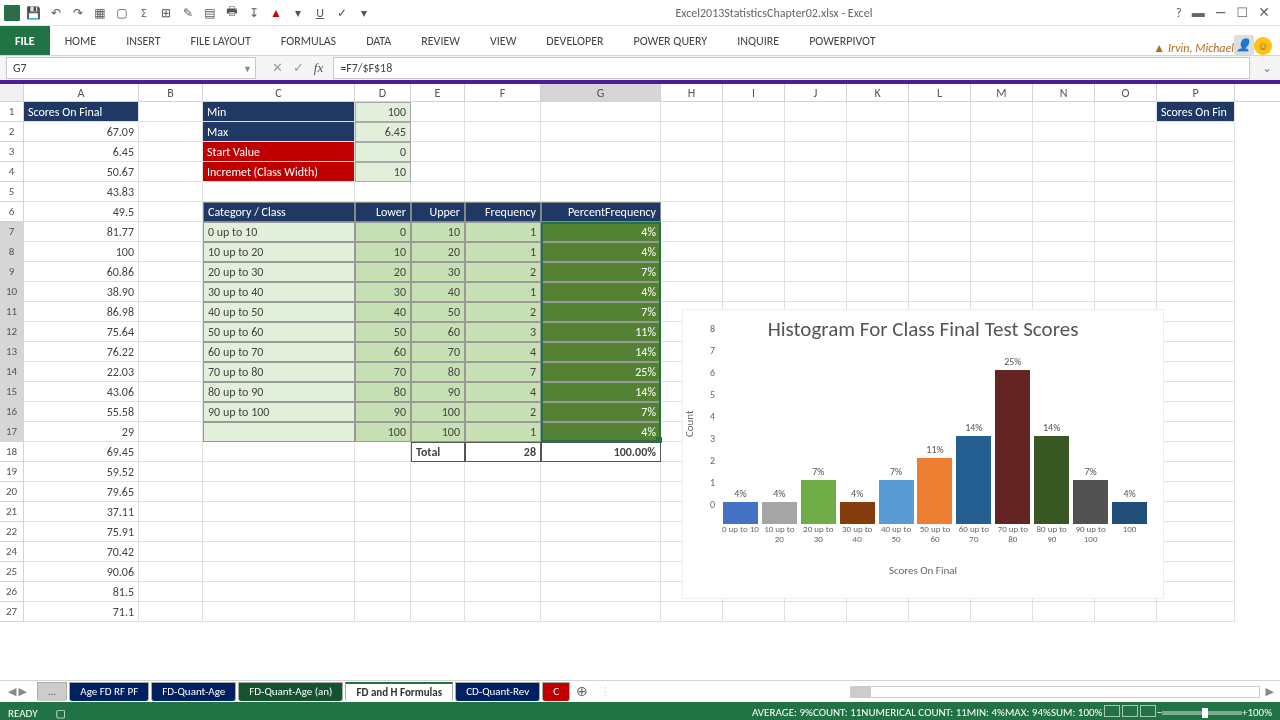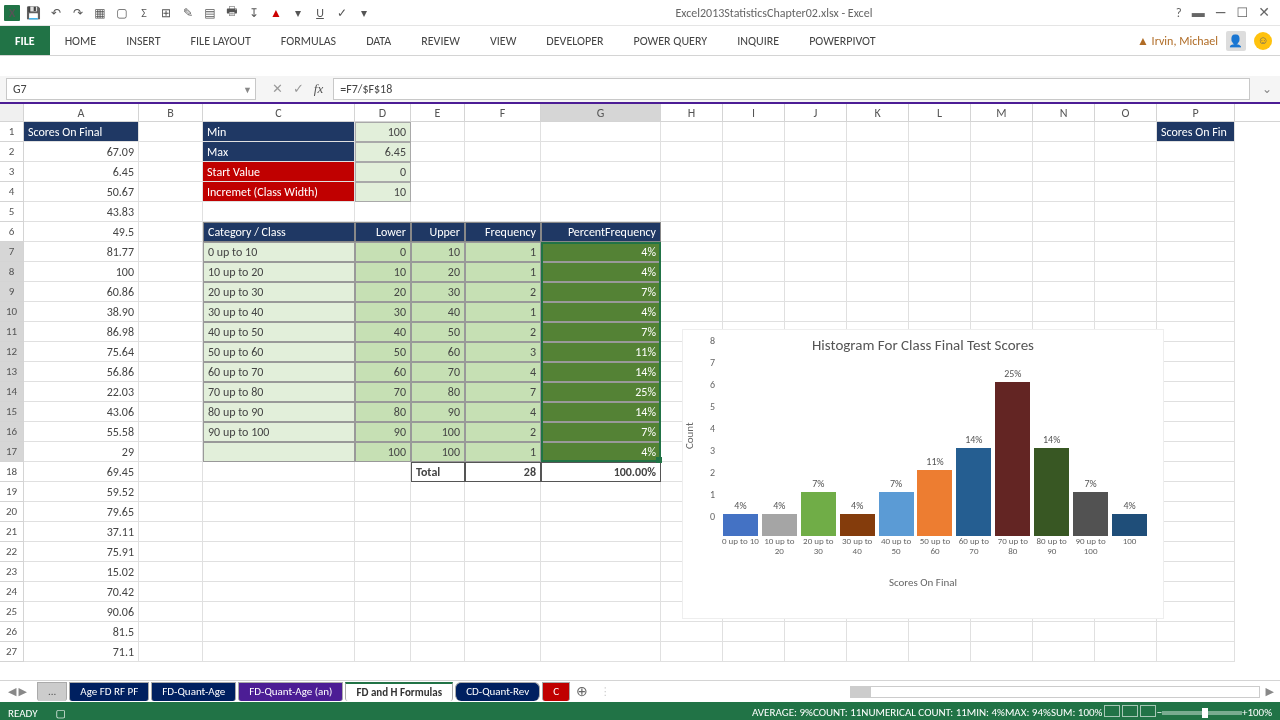--- a/index.html
+++ b/index.html
@@ -12,27 +12,27 @@
 .xl-logo { width: 18px; height: 18px; background: #217346; color: #fff; font-weight: bold; font-size: 10px; display: flex; align-items:center; justify-content:center; border-radius:1px;}
 .title-center { flex: 1; text-align: center; font-size: 12px; color: #666; }
 .title-right { display: flex; gap: 10px; align-items: center; padding-right: 10px; font-size: 13px; color: #666; }
 .title-right .min { font-weight: bold; }
 .title-right .close { font-size: 14px; }
 
 
 .ribbon { height: 30px; background: #fff; display: flex; align-items: stretch; border-bottom: 1px solid #d4d4d4; padding-left: 0; }
 .ribbon .tab { padding: 0 14px; font-size: 12px; color: #444; display: flex; align-items: center; border: 1px solid transparent; cursor: default; }
 .ribbon .tab.file { background: #217346; color: #fff; font-weight: 600; }
-.ribbon-right { margin-left: auto; display:flex; align-items:center; padding-right:8px; gap:8px; font-size:12px; color:#666;}
+.ribbon-right { margin-left: auto; display:flex; align-items:flex-end; padding-right:8px; font-size:12px; color:#666;font-style:italic;}
 .user-name { color:#b06c26;}
 .user-avatar { width:20px;height:20px;background:#ddd;border-radius:2px;display:flex;align-items:center;justify-content:center;}
 .smiley { width:18px;height:18px;border-radius:50%;background:#ffc20e;display:flex;align-items:center;justify-content:center;font-size:11px;}
 
 
-.fx-row { height: 28px; display: flex; align-items: center; border-bottom: 2px solid #4c1d95; background:#f5f5f5;margin-top:20px; }
+.fx-row { height: 28px; display: flex; align-items: center; border-bottom: 4px solid #4c1d95; background:#f5f5f5; }
 .name-box { width: 250px; height: 22px; margin: 0 6px; background: #fff; border: 1px solid #c8c8c8; display: flex; align-items: center; padding-left: 6px; font-size: 12px; position:relative;}
 .name-box .dd { position:absolute; right:3px; font-size:9px; color:#888;}
 .fx-btns { display: flex; gap: 10px; padding: 0 10px; color:#999; font-size:13px;}
 .fx-btns .fx { font-style: italic; font-family: "Times New Roman", serif; color:#555; }
 .formula-input { flex: 1; height: 22px; background: #fff; border: 1px solid #c8c8c8; margin-right: 8px; padding-left: 6px; font-size: 12px; display:flex; align-items:center;}
 .formula-expand { width: 18px; text-align:center; color:#888; margin-right:4px;}
 
 
 .grid-wrap { position: relative; height: 563px; overflow:hidden; }
 .col-headers { display: flex; height: 18px; border-bottom: 1px solid #d4d4d4; background:#fff; }
@@ -63,21 +63,21 @@
 .tbl-pct { background:#548235; color:#fff; border:1px solid #999 !important; justify-content:flex-end;}
 .tbl-total-lbl { border:1px solid #555 !important; font-weight:bold;}
 .tbl-total { border:1px solid #555 !important; justify-content:flex-end; font-weight:bold;}
 
 
 .sel-rect { position:absolute; border:2px solid #217346; pointer-events:none; box-sizing:border-box;}
 .sel-handle { width:6px;height:6px;background:#217346; position:absolute; right:-3px; bottom:-3px;}
 
 
 .chart { position:absolute; top:225px; left:682px; width:482px; height:290px; background:#fff; border:1px solid #eee;}
-.chart-title { text-align:center; font-size:15px; color:#555; padding:6px 0 2px;}
+.chart-title { text-align:center; font-size:21px; color:#555; padding:6px 0 2px;}
 .chart-body { position:relative; height:200px; margin-left:34px; margin-right:10px;}
 .ylab { position:absolute; left:-28px; top:50%; transform: rotate(-90deg) translateX(50%); transform-origin:left; font-size:11px; color:#666;}
 .yticks { position:absolute; left:-14px; top:0; bottom:20px; width:14px; font-size:10px; color:#666;}
 .ytick { position:absolute; right:2px; transform:translateY(50%);}
 .bars { position:absolute; left:4px; right:4px; bottom:20px; top:4px; display:flex; align-items:flex-end; gap:0;}
 .bar-wrap { flex:1; display:flex; flex-direction:column; align-items:center; justify-content:flex-end; height:100%; position:relative;}
 .bar { width:90%; }
 .bar-lbl { position:absolute; font-size:10px; color:#555; bottom:100%; margin-bottom:2px; white-space:nowrap;}
 .xticks { position:absolute; left:4px; right:4px; bottom:0; display:flex; font-size:9px; color:#666;}
 .xtick { flex:1; text-align:center; line-height:1.1;}
@@ -414,21 +414,21 @@
         <div class="cell cJ"></div>
         <div class="cell cK"></div>
         <div class="cell cL"></div>
         <div class="cell cM"></div>
         <div class="cell cN"></div>
         <div class="cell cO"></div>
         <div class="cell cP"></div>
       </div>
       <div class="row">
         <div class="rowh sel">13</div>
-        <div class="cell cA right">56.86</div>
+        <div class="cell cA right">76.22</div>
         <div class="cell cB"></div>
         <div class="cell cC tbl-cat">60 up to 70</div>
         <div class="cell cD tbl-val right">60</div>
         <div class="cell cE tbl-val right">70</div>
         <div class="cell cF tbl-val right">4</div>
         <div class="cell cG tbl-pct right">14%</div>
         <div class="cell cH"></div>
         <div class="cell cI"></div>
         <div class="cell cJ"></div>
         <div class="cell cK"></div>
@@ -586,39 +586,20 @@
         <div class="cell cK"></div>
         <div class="cell cL"></div>
         <div class="cell cM"></div>
         <div class="cell cN"></div>
         <div class="cell cO"></div>
         <div class="cell cP"></div>
       </div>
       <div class="row">
         <div class="rowh">22</div>
         <div class="cell cA right">75.91</div>
-        <div class="cell cB"></div>
-        <div class="cell cC"></div>
-        <div class="cell cD"></div>
-        <div class="cell cE"></div>
-        <div class="cell cF"></div>
-        <div class="cell cG"></div>
-        <div class="cell cH"></div>
-        <div class="cell cI"></div>
-        <div class="cell cJ"></div>
-        <div class="cell cK"></div>
-        <div class="cell cL"></div>
-        <div class="cell cM"></div>
-        <div class="cell cN"></div>
-        <div class="cell cO"></div>
-        <div class="cell cP"></div>
-      </div>
-      <div class="row">
-        <div class="rowh">23</div>
-        <div class="cell cA right">15.02</div>
         <div class="cell cB"></div>
         <div class="cell cC"></div>
         <div class="cell cD"></div>
         <div class="cell cE"></div>
         <div class="cell cF"></div>
         <div class="cell cG"></div>
         <div class="cell cH"></div>
         <div class="cell cI"></div>
         <div class="cell cJ"></div>
         <div class="cell cK"></div>
@@ -791,23 +772,23 @@
 
 <div class="sheet-tabs">
   <div class="sheet-nav">
     <span>◀</span>
     <span>▶</span>
   </div>
   <div id="sheettabs" style="display:flex;">
       <div class="sheet-tab" style="background: rgb(204, 204, 204); color: rgb(85, 85, 85);">...</div>
       <div class="sheet-tab" style="background: rgb(0, 32, 96); color: rgb(255, 255, 255);">Age FD RF PF</div>
       <div class="sheet-tab" style="background: rgb(0, 32, 96); color: rgb(255, 255, 255);">FD-Quant-Age</div>
-      <div class="sheet-tab" style="background: #4c1d95; color: rgb(255, 255, 255);">FD-Quant-Age (an)</div>
+      <div class="sheet-tab" style="background: #14532d; color: rgb(255, 255, 255);">FD-Quant-Age (an)</div>
       <div class="sheet-tab" style="background: rgb(255, 255, 255); color: rgb(51, 51, 51); border-top: 2px solid rgb(33, 115, 70); font-weight: 600;">FD and H Formulas</div>
-      <div class="sheet-tab" style="background: rgb(0, 32, 96); color: rgb(255, 255, 255); border-radius: 6px;">CD-Quant-Rev</div>
+      <div class="sheet-tab" style="background: rgb(0, 32, 96); color: rgb(255, 255, 255);">CD-Quant-Rev</div>
       <div class="sheet-tab" style="background: rgb(192, 0, 0); color: rgb(255, 255, 255);">C</div>
     </div>
   <span class="sheet-add">⊕</span>
   <span style="color:#ccc;padding:0 6px">⋮</span>
   <div class="sheet-scroll">
       <div class="thumb"></div>
     </div>
   <span class="sheet-scroll-r">▶</span>
 </div>
 

